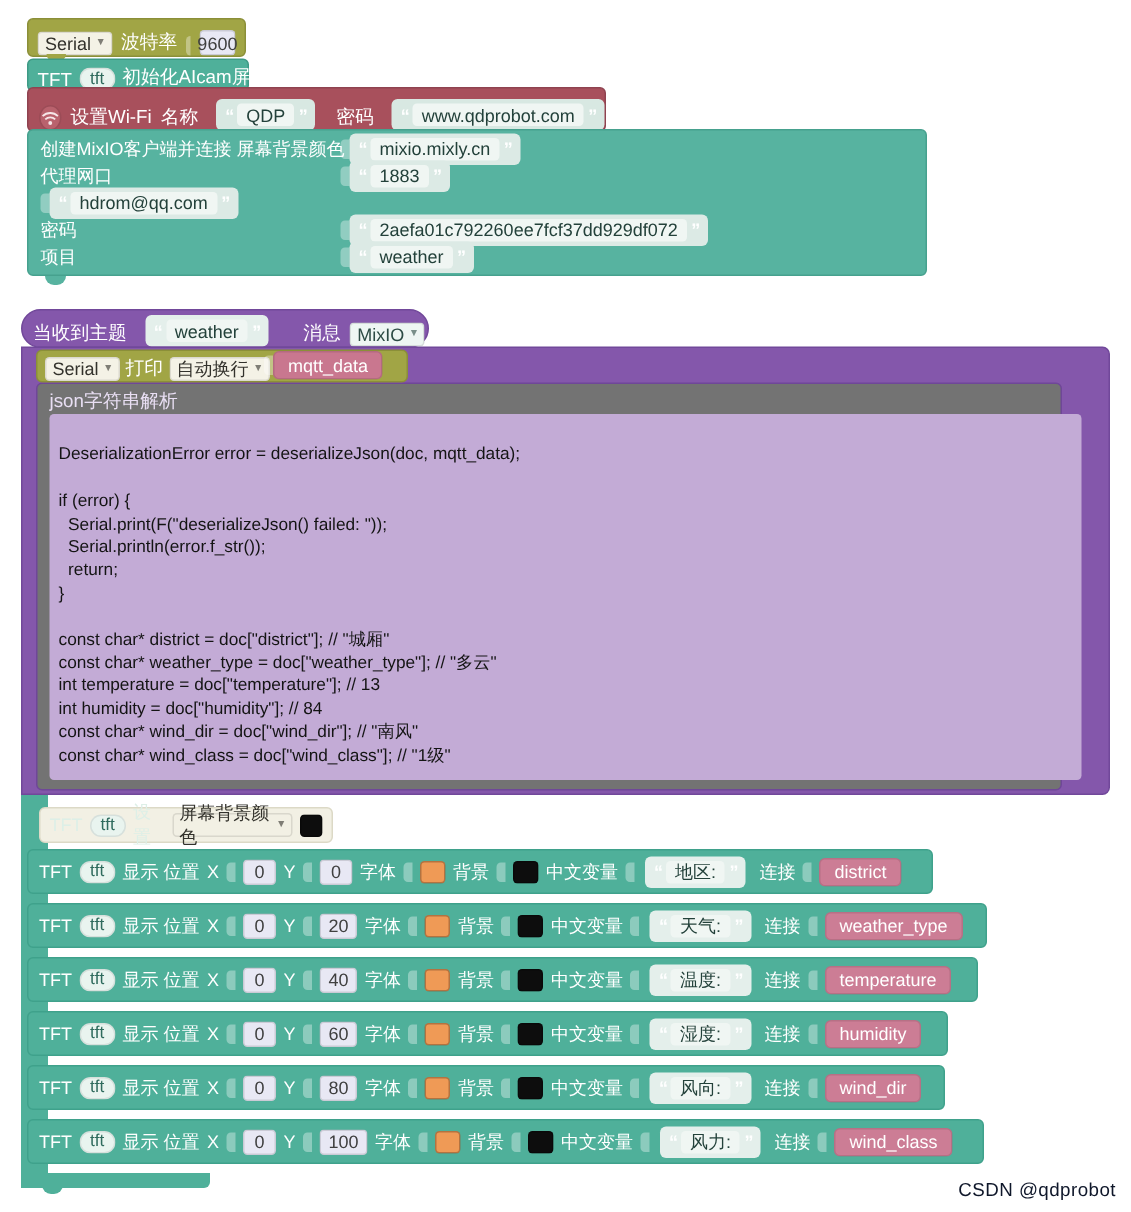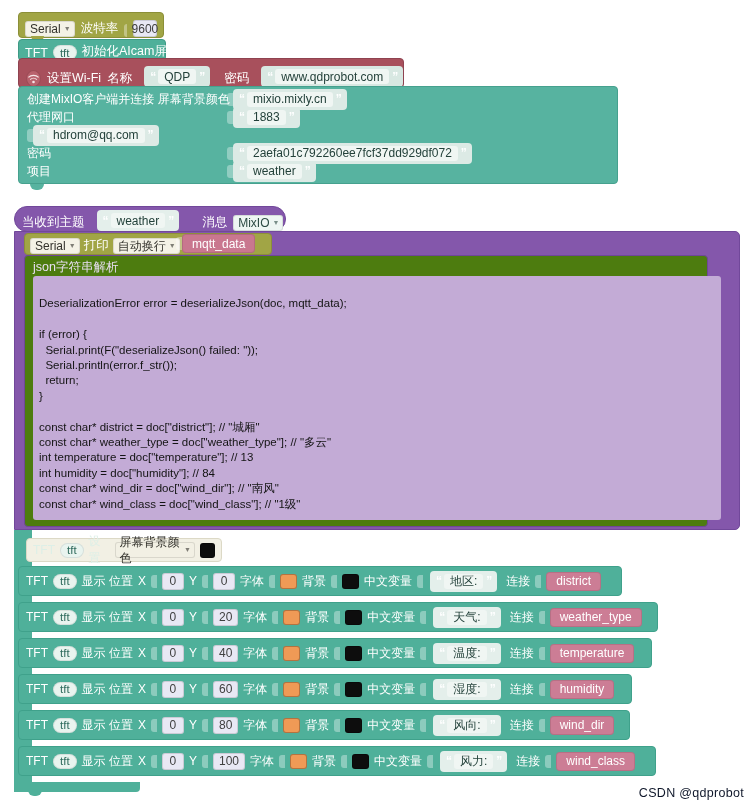--- a/index.html
+++ b/index.html
@@ -150,21 +150,21 @@
     left:24px; top:233px; width:248px; height:22px;
     background:#a1a545; border:1px solid #8b8f38;
     padding:0 5px; gap:4px; z-index:4;
   }
   #mqtt-var {
     position:absolute; left:176px; top:234px; z-index:5;
   }
 
   #json-parse-block {
     position:absolute; left:24px; top:255px; width:684px; height:272px;
-    background:#4d7c0f; border:1px solid #6f4798; border-radius:4px;
+    background:#737373; border:1px solid #6f4798; border-radius:4px;
     z-index:3;
   }
   #json-parse-block .jp-title {
     position:absolute; left:8px; top:3px;
     color:#e9dff4; font-size:12.5px;
   }
   #code-area {
     position:absolute; left:8px; top:20px; width:688px; height:244px;
     background:#c3abd6; border-radius:3px;
     padding:5px 6px 0 6px;

